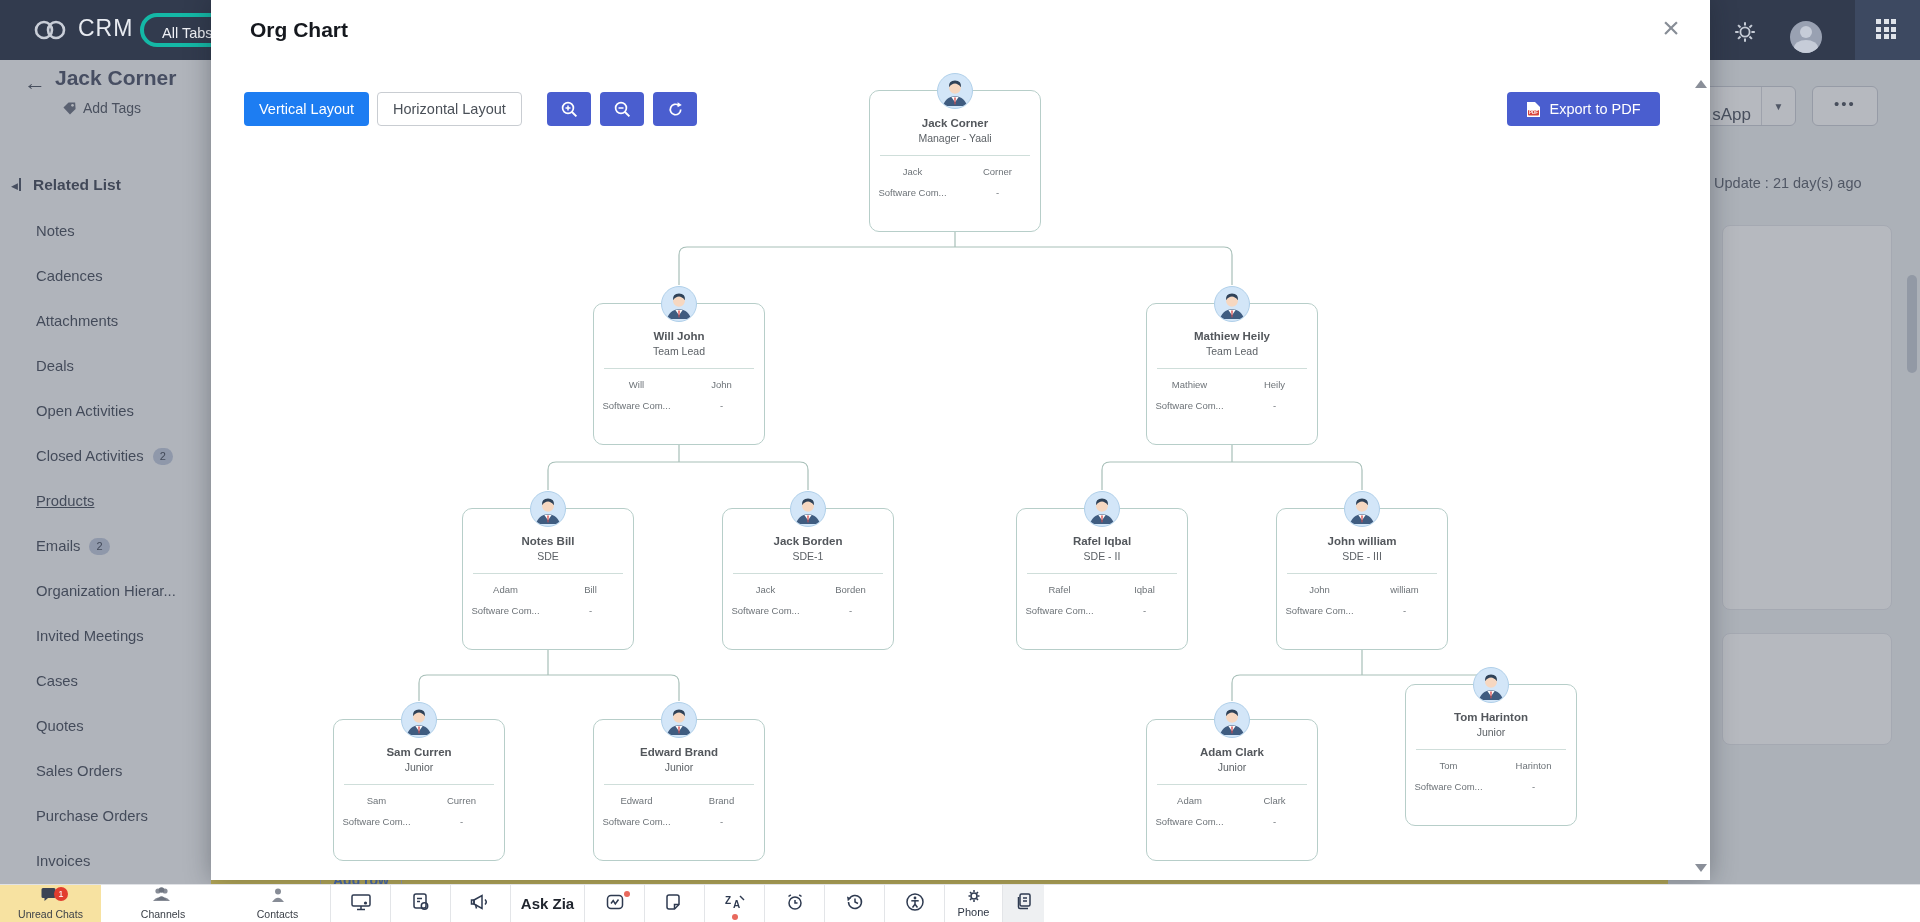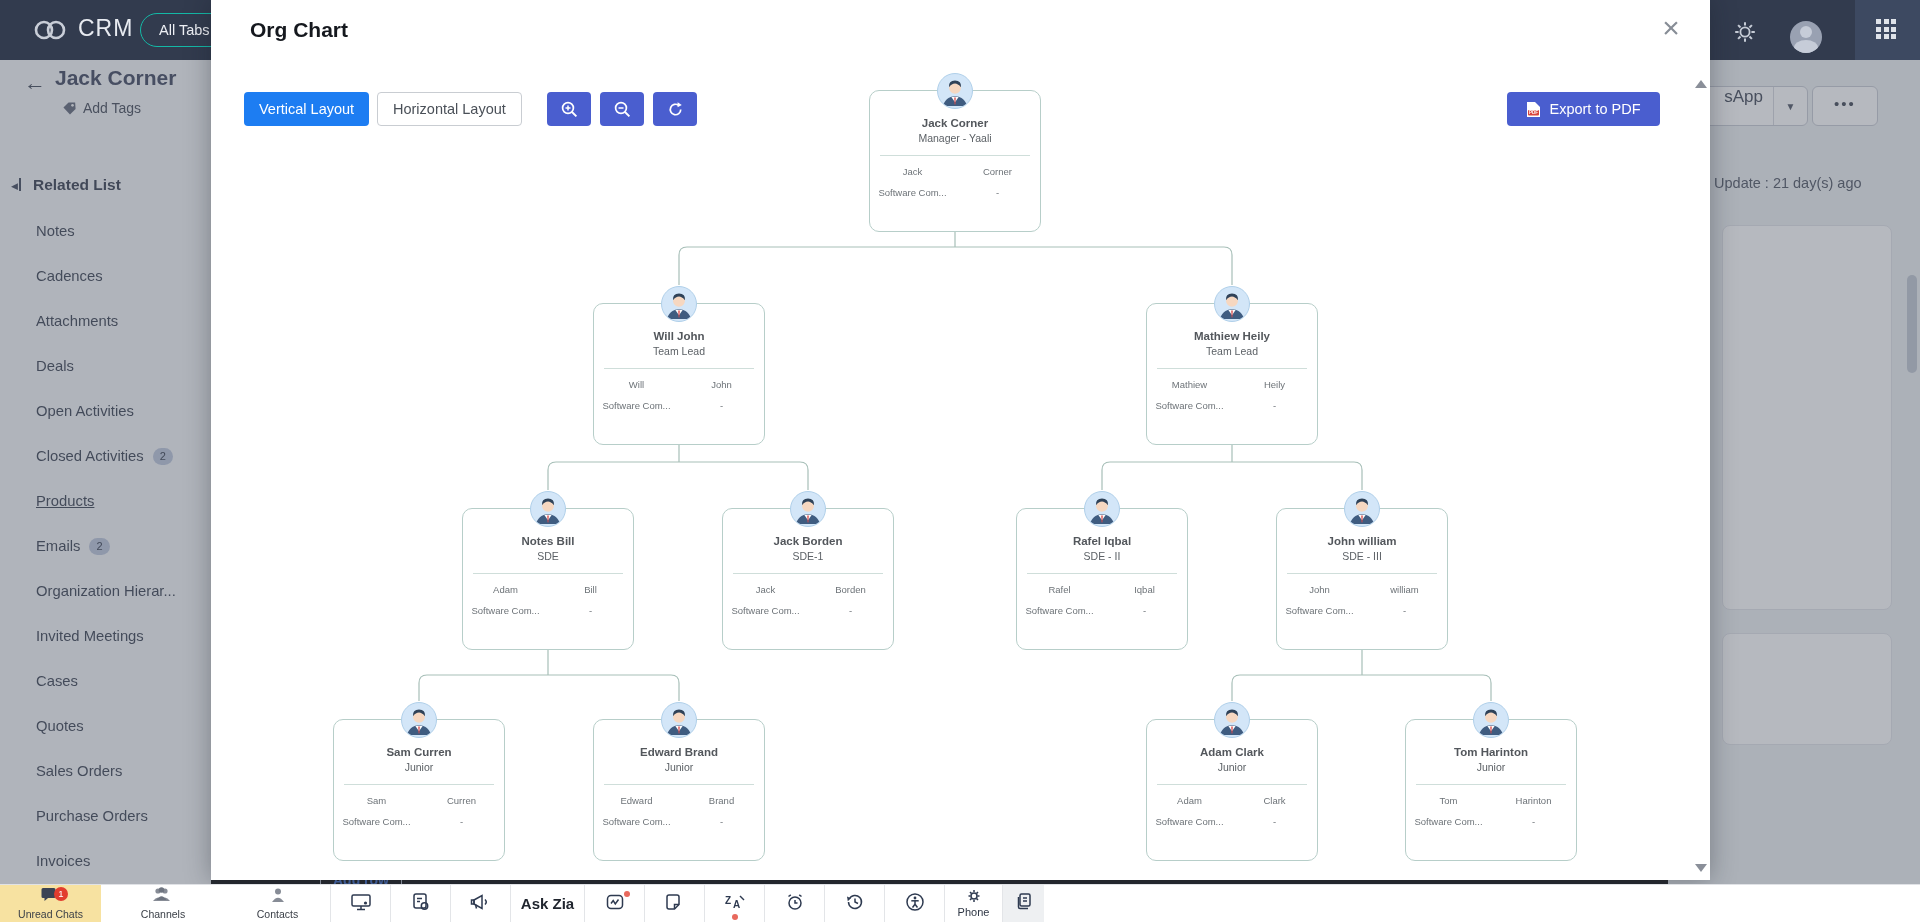--- a/index.html
+++ b/index.html
@@ -1,24 +1,24 @@
 <!DOCTYPE html>
 <html><head>
 <meta charset="utf-8">
 <style>
   * { box-sizing: border-box; margin: 0; padding: 0; }
   html,body { width:1920px; height:922px; overflow:hidden; }
   body { font-family: "Liberation Sans", "DejaVu Sans", sans-serif; background:#fff; }
-  #app { position:relative; width:1920px; height:922px; overflow:hidden; background:#000000; }
+  #app { position:relative; width:1920px; height:922px; overflow:hidden; background:#fde047; }
 
   
   .topbar { position:absolute; left:0; top:0; width:1920px; height:60px; background:#323b4e; z-index:2; }
   .brand { position:absolute; left:78px; top:15px; color:#e8ebf1; font-size:23px; letter-spacing:1px; }
   .logo { position:absolute; left:30px; top:16px; }
-  .alltabs { position:absolute; left:140px; top:13px; height:34px; padding:0 18px; border:1px solid #14b8a6;
+  .alltabs { position:absolute; left:140px; top:13px; height:34px; padding:0 18px; border:4px solid #14b8a6;
              border-radius:17px; background:transparent; color:#eef0f5; font-size:14.5px; line-height:32px; }
   .top-gear { position:absolute; left:1733px; top:20px; }
   .top-avatar { position:absolute; left:1790px; top:21px; width:32px; height:32px; border-radius:50%;
                 background:#99a1b2; overflow:hidden; }
   .top-avatar::before { content:""; position:absolute; left:10px; top:5px; width:12px; height:12px; border-radius:50%; background:#c6ccd8; }
   .top-avatar::after { content:""; position:absolute; left:4px; top:19px; width:24px; height:16px; border-radius:50%; background:#c6ccd8; }
   .apptile { position:absolute; left:1855px; top:0; width:65px; height:60px; background:#3d4961; }
   .grid9 { position:absolute; left:21px; top:19px; width:23px; height:23px; display:grid;
            grid-template-columns:repeat(3,5px); grid-template-rows:repeat(3,5px); gap:2.5px; }
   .grid9 i { background:#dfe3ea; }
@@ -30,22 +30,22 @@
   .addtags { position:absolute; left:62px; top:40px; font-size:14px; color:#3f4654; display:flex; gap:6px; align-items:center; }
   .relhdr { position:absolute; left:33px; top:116px; font-size:15.5px; font-weight:700; color:#2f3748; }
   .relicon { position:absolute; left:11px; top:118px; font-size:9px; color:#394257; }
   .relicon i { display:inline-block; width:2.5px; height:13px; background:#394257; vertical-align:-2px; margin-left:1px; }
   .side-item { position:absolute; left:36px; font-size:14.8px; color:#333b4b; white-space:nowrap; cursor:pointer; }
   .badge { display:inline-block; margin-left:9px; background:#b9c4da; color:#2f3748; font-size:11px;
            line-height:17px; padding:0 7px; border-radius:9px; vertical-align:1px; }
 
   
   .rightzone { position:absolute; left:1668px; top:60px; width:252px; height:824px; z-index:1; background:#eef0f3; }
-  .wa-btn { position:absolute; left:16px; top:26px; width:124px; height:40px; background:#fff; border:1px solid #c6cad2;
-            border-radius:6px; display:flex; align-items:flex-start; }
+  .wa-btn { position:absolute; left:4px; top:26px; width:124px; height:40px; background:#fff; border:1px solid #c6cad2;
+            border-radius:6px; display:flex; align-items:flex-end; }
   .wa-label { flex:1; text-align:right; font-size:17px; color:#3c4352; padding-right:10px; }
   .wa-caret { width:34px; height:100%; border-left:1px solid #d4d7dd; display:flex; align-items:center; justify-content:center;
               font-size:10px; color:#4a5160; }
   .more-btn { position:absolute; left:144px; top:26px; width:66px; height:40px; background:#fff; border:1px solid #c6cad2;
               border-radius:6px; text-align:center; line-height:34px; font-size:15px; letter-spacing:2px; color:#3c4350; }
   .update-txt { position:absolute; left:38px; top:115px; font-size:14.5px; color:#49505e; white-space:nowrap; }
   .rpanel1 { position:absolute; left:54px; top:165px; width:170px; height:385px; background:#fff; border:1px solid #e0e3e8; border-radius:8px; }
   .rpanel2 { position:absolute; left:54px; top:573px; width:170px; height:112px; background:#fff; border:1px solid #e0e3e8; border-radius:8px; }
 
   
@@ -444,21 +444,21 @@
           <div class="c-div"></div>
           <div class="c-row">
             <span>Adam</span>
             <span>Clark</span>
           </div>
           <div class="c-row">
             <span>Software Com...</span>
             <span>-</span>
           </div>
         </div>
-        <div class="org-card" style="left: 1194px; top: 719px;">
+        <div class="org-card" style="left: 1194px; top: 684px;">
           <div class="avatar"><svg width="34" height="34" viewBox="0 0 36 36">
               <path d="M5,34 C8,25 14,23.5 18,23.5 C22,23.5 28,25 31,34 Z" fill="#3f5c80"></path>
               <path d="M14,24 L18,30 L22,24 Z" fill="#fdfdfd"></path>
               <path d="M17.2,25 h1.6 l-0.3,6 l-0.5,2 l-0.5,-2 Z" fill="#d84b4b"></path>
               <circle cx="18" cy="14.5" r="6.3" fill="#f6d7c0"></circle>
               <path d="M11.6,14 Q11,6.8 18,6.8 Q25,6.8 24.4,14 Q21,10 18,10 Q14.6,10 11.6,14 Z" fill="#2f4258"></path>
             </svg></div>
           <div class="c-name">Tom Harinton</div>
           <div class="c-title">Junior</div>
           <div class="c-div"></div>

